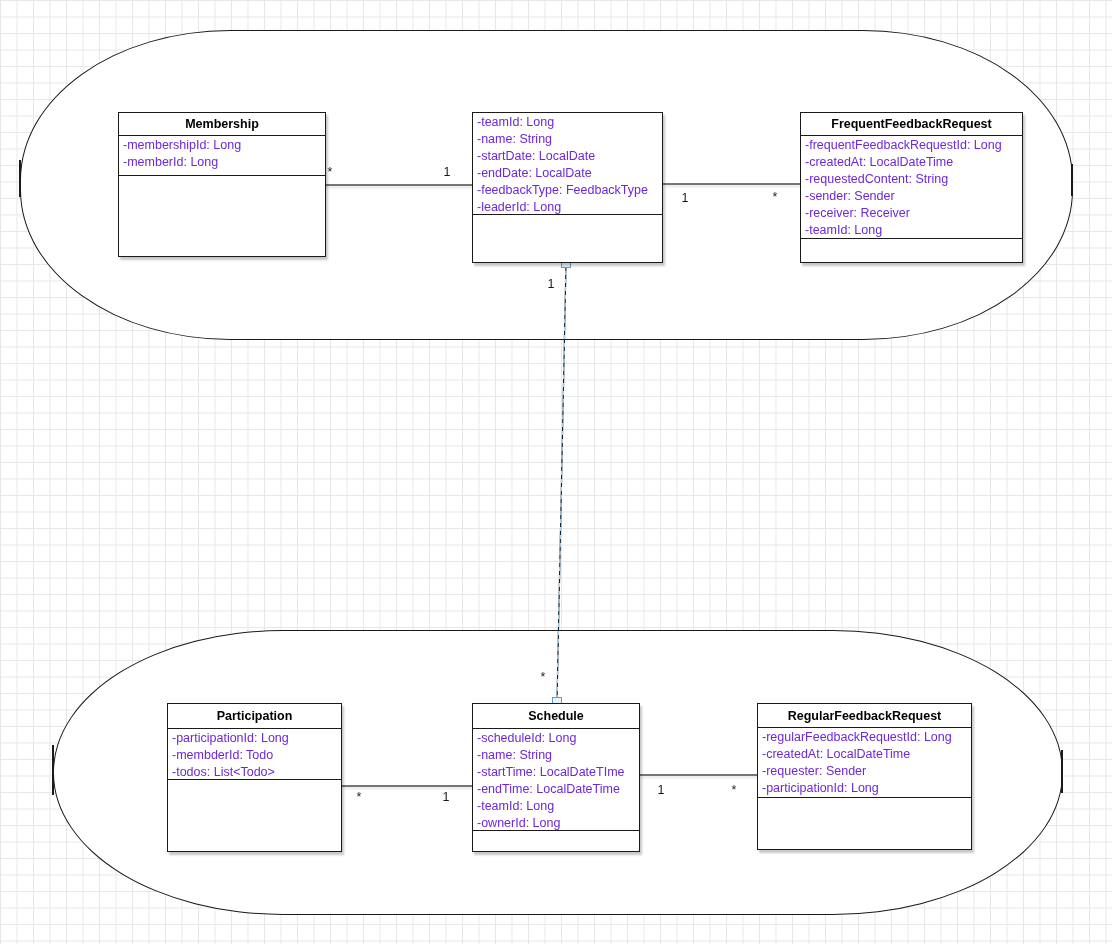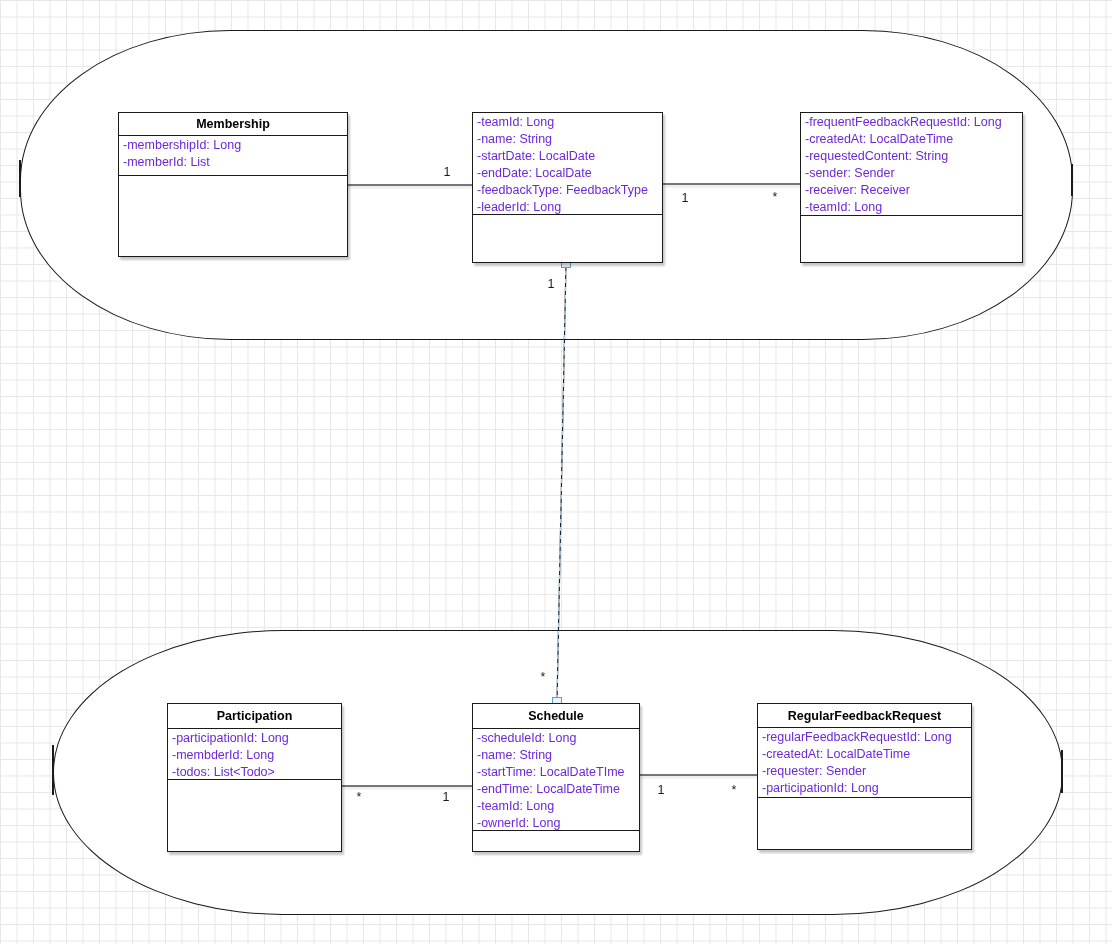--- a/index.html
+++ b/index.html
@@ -120,55 +120,56 @@
     <div class="mult-label" style="left: 330px; top: 172px;">*</div>
     <div class="mult-label" style="left: 447px; top: 172px;">1</div>
     <div class="mult-label" style="left: 685px; top: 198px;">1</div>
     <div class="mult-label" style="left: 775px; top: 197px;">*</div>
     <div class="mult-label" style="left: 551px; top: 284px;">1</div>
     <div class="mult-label" style="left: 543px; top: 677px;">*</div>
     <div class="mult-label" style="left: 359px; top: 797px;">*</div>
     <div class="mult-label" style="left: 446px; top: 797px;">1</div>
     <div class="mult-label" style="left: 661px; top: 790px;">1</div>
     <div class="mult-label" style="left: 734px; top: 790px;">*</div>
-    <div class="uml-class" style="left: 118px; top: 112px; width: 230px; height: 145px;">
+    <div class="uml-class" style="left: 118px; top: 112px; width: 208px; height: 145px;">
       <div class="uml-title" style="height: 23px;">Membership</div>
       <div class="uml-attrs" style="height: 40px;">
         <div class="uml-attr">-membershipId: Long</div>
-        <div class="uml-attr">-memberId: List</div>
+        <div class="uml-attr">-memberId: Long</div>
       </div>
       <div class="uml-empty"></div>
     </div>
     <div class="uml-class" style="left: 472px; top: 112px; width: 191px; height: 151px;">
       <div class="uml-attrs" style="height: 102px;">
         <div class="uml-attr">-teamId: Long</div>
         <div class="uml-attr">-name: String</div>
         <div class="uml-attr">-startDate: LocalDate</div>
         <div class="uml-attr">-endDate: LocalDate</div>
         <div class="uml-attr">-feedbackType: FeedbackType</div>
         <div class="uml-attr">-leaderId: Long</div>
       </div>
       <div class="uml-empty"></div>
     </div>
     <div class="uml-class" style="left: 800px; top: 112px; width: 223px; height: 151px;">
+      <div class="uml-title" style="height: 23px;">FrequentFeedbackRequest</div>
       <div class="uml-attrs" style="height: 103px;">
         <div class="uml-attr">-frequentFeedbackRequestId: Long</div>
         <div class="uml-attr">-createdAt: LocalDateTime</div>
         <div class="uml-attr">-requestedContent: String</div>
         <div class="uml-attr">-sender: Sender</div>
         <div class="uml-attr">-receiver: Receiver</div>
         <div class="uml-attr">-teamId: Long</div>
       </div>
       <div class="uml-empty"></div>
     </div>
     <div class="uml-class" style="left: 167px; top: 703px; width: 175px; height: 149px;">
       <div class="uml-title" style="height: 25px;">Participation</div>
       <div class="uml-attrs" style="height: 51px;">
         <div class="uml-attr">-participationId: Long</div>
-        <div class="uml-attr">-membderId: Long</div>
+        <div class="uml-attr">-membderId: Todo</div>
         <div class="uml-attr">-todos: List&lt;Todo&gt;</div>
       </div>
       <div class="uml-empty"></div>
     </div>
     <div class="uml-class" style="left: 472px; top: 703px; width: 168px; height: 149px;">
       <div class="uml-title" style="height: 25px;">Schedule</div>
       <div class="uml-attrs" style="height: 102px;">
         <div class="uml-attr">-scheduleId: Long</div>
         <div class="uml-attr">-name: String</div>
         <div class="uml-attr">-startTime: LocalDateTIme</div>

